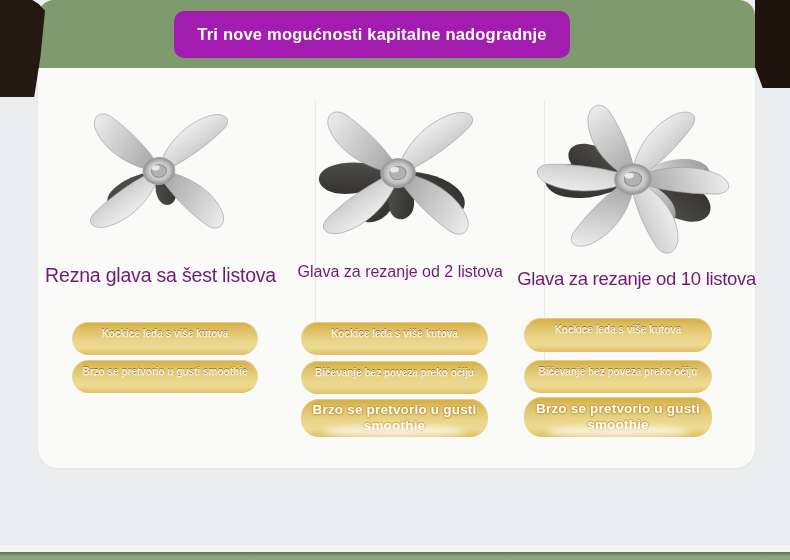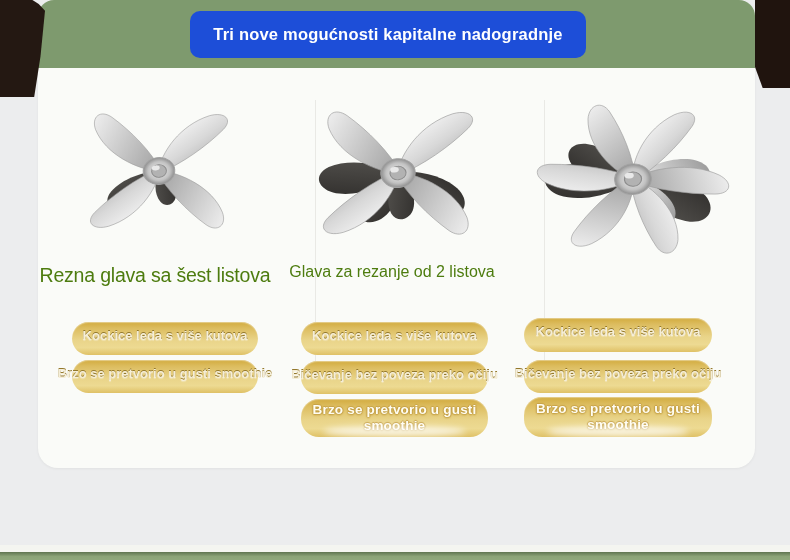--- a/index.html
+++ b/index.html
@@ -5,53 +5,53 @@
   * { margin:0; padding:0; box-sizing:border-box; }
   body { background:#ecedee; font-family:"Liberation Sans", sans-serif; }
   .page { position:relative; width:790px; height:560px; background:#ecedee; overflow:hidden; }
 
   
   .panel { position:absolute; left:38px; top:0; width:717px; height:468px;
            background:#fafbf8; border-radius:16px 16px 20px 20px;
            box-shadow:0 1px 3px rgba(0,0,0,0.05); }
   .panel-header { position:absolute; left:0; top:0; width:100%; height:68px;
                   background:#7e9a6e; border-radius:16px 16px 0 0; }
-  .title-banner { position:absolute; left:152px; top:11px; width:396px; height:47px;
-                  background:#1d4ed8; border-radius:10px;
+  .title-banner { position:absolute; left:136px; top:11px; width:396px; height:47px;
+                  background:#a21caf; border-radius:10px;
                   display:flex; align-items:center; justify-content:center; }
   .title-banner span { color:#ffffff; font-size:16.5px; font-weight:600; letter-spacing:0.2px; }
 
   
   .corner-left { position:absolute; left:0; top:0; width:45px; height:97px; background:#241812;
                  clip-path:polygon(0 0, 72% 0, 86% 4%, 100% 11%, 90% 58%, 76% 100%, 0 100%); }
   .corner-right { position:absolute; right:0; top:0; width:35px; height:88px; background:#20140e;
                   clip-path:polygon(0 0, 100% 0, 100% 100%, 22% 100%, 0 76%); }
 
   
   .divider { position:absolute; top:100px; width:1px; height:272px; background:#e9e9e5; }
   .divider-1 { left:277px; } .divider-2 { left:506px; }
 
   
   .blade { position:absolute; }
   .blade-1 { left:56px;  top:86px; width:206px; height:168px; }
   .blade-2 { left:292px; top:83px; width:212px; height:174px; }
   .blade-3 { left:518px; top:86px; width:230px; height:180px; }
 
   
-  .col-heading { position:absolute; color:#4d7c0f; text-align:center; white-space:nowrap; }
+  .col-heading { position:absolute; color:#701a75; text-align:right; white-space:nowrap; }
   .heading-1 { left:34px;  top:264px; width:242px; font-size:19.5px; letter-spacing:-0.2px; }
   .heading-2 { left:281px; top:263px; width:222px; font-size:16px; }
   .heading-3 { left:510px; top:268px; width:246px; font-size:18.5px; letter-spacing:-0.3px; }
 
   
   .pill { position:absolute; border-radius:18px;
           background:linear-gradient(180deg,#d2ab3e 0%,#dcbc5e 18%,#e9d489 55%,#edda92 78%,#dfc166 100%);
           display:flex; justify-content:center; align-items:flex-start; padding-top:6px;
           box-shadow:inset 0 1px 1px rgba(255,255,255,0.4); }
-  .pill span { font-size:13px; font-weight:bold; color:#f5eed8; white-space:nowrap;
+  .pill span { font-size:10px; font-weight:bold; color:#f5eed8; white-space:nowrap;
                text-shadow:0 -1px 0 #93782c, 0 1px 1px rgba(255,255,255,0.35); }
   .c1-p1 { left:72px;  top:322px; width:186px; height:33px; }
   .c1-p2 { left:72px;  top:360px; width:186px; height:33px; }
   .c2-p1 { left:301px; top:322px; width:187px; height:33px; }
   .c2-p2 { left:301px; top:361px; width:187px; height:33px; }
   .c3-p1 { left:524px; top:318px; width:188px; height:34px; }
   .c3-p2 { left:524px; top:360px; width:188px; height:33px; }
 
   .feature-pill { align-items:center; padding-top:0; text-align:center; }
   .feature-pill span { font-size:13.5px; line-height:1.18; white-space:normal; width:182px;
@@ -150,20 +150,21 @@
       <path d="M0,4 C-8,-22 -4,-58 18,-80 C30,-91 42,-86 38,-71 C31,-46 18,-18 0,4 Z" transform="rotate(260) scale(0.92)" fill="url(#gmet)" stroke="#9b9b9b" stroke-width="0.6"></path>
       <path d="M0,4 C-8,-22 -4,-58 18,-80 C30,-91 42,-86 38,-71 C31,-46 18,-18 0,4 Z" transform="rotate(320) scale(0.92)" fill="url(#gmet2)" stroke="#9b9b9b" stroke-width="0.6"></path>
       <circle r="16" fill="url(#ghub)" stroke="#a2a2a2"></circle>
       <circle r="7.5" fill="#b2b2b2" stroke="#8c8c8c"></circle>
       <ellipse cx="-3" cy="-4" rx="4" ry="3" fill="#e9e9e9"></ellipse>
     </g>
   </svg>
 
   <div class="col-heading heading-1">Rezna glava sa šest listova</div>
   <div class="col-heading heading-2">Glava za rezanje od 2 listova</div>
+  <div class="col-heading heading-3">Glava za rezanje od 10 listova</div>
 
   <div class="pill c1-p1">
       <span>Kockice leda s više kutova</span>
     </div>
   <div class="pill c1-p2">
       <span>Brzo se pretvorio u gusti smoothie</span>
     </div>
 
   <div class="pill c2-p1">
       <span>Kockice leda s više kutova</span>

